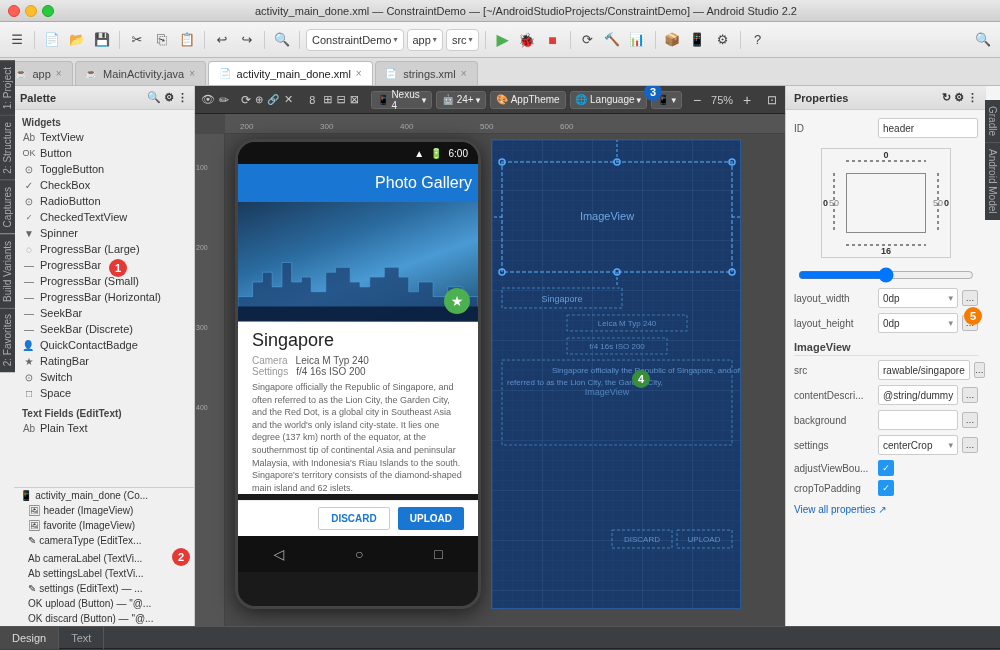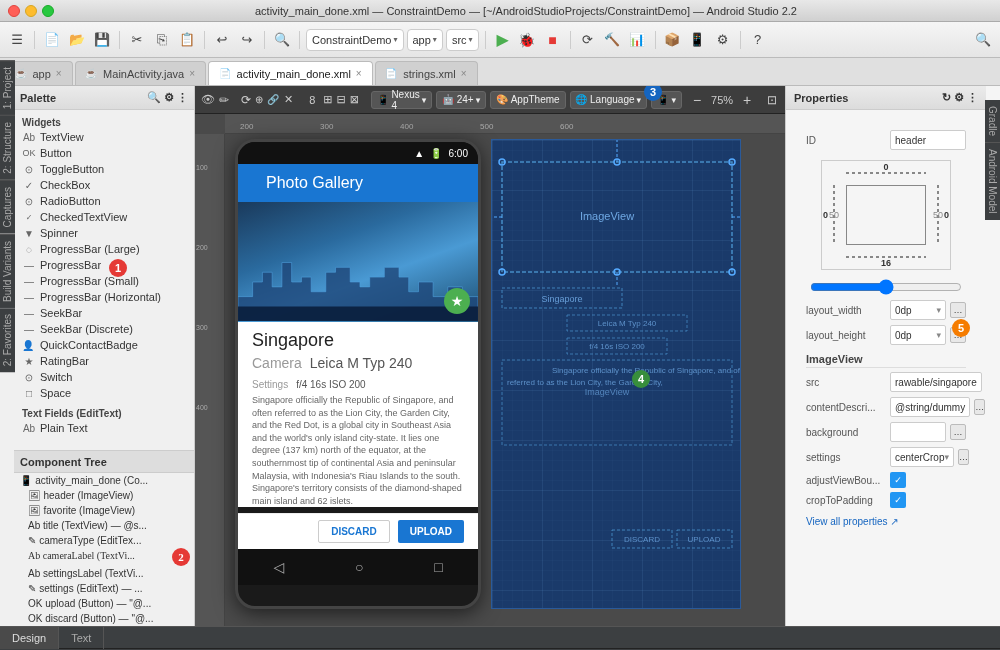--- a/index.html
+++ b/index.html
@@ -51,21 +51,21 @@
     .dt-dropdown { display: flex; align-items: center; gap: 2px; background: #555; border: 1px solid #666; border-radius: 3px; padding: 1px 5px; font-size: 10px; color: #eee; cursor: pointer; height: 18px; }
     .zoom-control { display: flex; align-items: center; gap: 3px; color: #ccc; font-size: 11px; margin-left: auto; }
     .canvas-area { flex: 1; position: relative; overflow: hidden; }
     .ruler-h { position: absolute; top: 0; left: 30px; right: 0; height: 20px; background: #555; border-bottom: 1px solid #444; display: flex; align-items: flex-end; }
     .ruler-v { position: absolute; top: 20px; left: 0; bottom: 0; width: 30px; background: #555; border-right: 1px solid #444; }
 
     
     .right-panel { width: 215px; background: #f5f5f5; border-left: 1px solid #ccc; display: flex; flex-direction: column; }
     .props-header { height: 24px; background: linear-gradient(to bottom, #ebebeb, #dcdcdc); border-bottom: 1px solid #ccc; display: flex; align-items: center; padding: 0 8px; font-size: 11px; font-weight: 600; gap: 4px; }
     .props-header-icons { margin-left: auto; display: flex; gap: 3px; }
-    .props-content { flex: 1; overflow-y: auto; padding: 20px; }
+    .props-content { flex: 1; overflow-y: auto; padding: 8px; }
     .prop-row { display: flex; align-items: center; margin-bottom: 5px; gap: 4px; }
     .prop-label { font-size: 10px; color: #555; width: 80px; flex-shrink: 0; white-space: nowrap; overflow: hidden; text-overflow: ellipsis; }
     .prop-value { flex: 1; height: 20px; border: 1px solid #ccc; border-radius: 2px; background: white; font-size: 10px; padding: 0 4px; display: flex; align-items: center; }
     .prop-value-select { flex: 1; height: 20px; border: 1px solid #ccc; border-radius: 2px; background: white; font-size: 10px; padding: 0 4px; display: flex; align-items: center; justify-content: space-between; cursor: pointer; }
     .prop-value-btn { width: 16px; height: 16px; border-radius: 2px; background: #e8e8e8; border: 1px solid #bbb; display: flex; align-items: center; justify-content: center; font-size: 9px; cursor: pointer; }
     .section-header { font-size: 11px; font-weight: 600; color: #444; margin: 8px 0 4px 0; border-bottom: 1px solid #ddd; padding-bottom: 2px; }
     .boolean-prop { display: flex; align-items: center; margin-bottom: 4px; }
     .bool-icon { width: 16px; height: 16px; background: #2196f3; border-radius: 2px; display: flex; align-items: center; justify-content: center; color: white; font-size: 9px; }
     .view-all-link { color: #1565c0; font-size: 10px; cursor: pointer; text-decoration: none; display: flex; align-items: center; gap: 2px; margin-top: 8px; }
 
@@ -276,45 +276,38 @@
           </div>
 
         <div class="palette-subsection">Text Fields (EditText)</div>
         <div class="palette-item">
             <span class="item-icon">Ab</span>
             <span>Plain Text</span>
           </div>
       </div>
 
       <div class="component-tree">
-        <div class="component-tree-header">
-          <span>Component Tree</span>
-        </div>
         <div class="tree-item">
           <span>📱 </span>
           <span>activity_main_done (Co...</span>
         </div>
         <div class="tree-item tree-indent1">
           <span>🖼 </span>
           <span>header (ImageView)</span>
         </div>
         <div class="tree-item tree-indent1">
           <span>🖼 </span>
           <span>favorite (ImageView)</span>
         </div>
         <div class="tree-item tree-indent1">
-          <span>Ab </span>
-          <span>title (TextView) — @s...</span>
-        </div>
-        <div class="tree-item tree-indent1">
           <span>✎ </span>
           <span>cameraType (EditTex...</span>
         </div>
 
-        <div style="position:relative; display:flex; align-items:flex-start;font-family:Liberation Serif, serif;">
+        <div style="position:relative; display:flex; align-items:flex-end;">
           <div class="tree-item tree-indent1" style="flex:1;">
             <span>Ab </span>
             <span>cameraLabel (TextVi...</span>
           </div>
           <div class="badge badge-red" style="position:relative; right:4px; flex-shrink:0;">2</div>
         </div>
 
         <div class="tree-item tree-indent1">
           <span>Ab </span>
           <span>settingsLabel (TextVi...</span>
@@ -410,37 +403,37 @@
       </div>
 
       <div style="position:absolute; top:25px; left:40px; width:246px; height:470px; background:#1a1a1a; border-radius:20px; border:3px solid #444; overflow:hidden; box-shadow:0 4px 20px rgba(0,0,0,0.6);">
 
         <div style="height:22px; background:#111; display:flex; align-items:center; justify-content:flex-end; padding:0 10px; gap:6px; color:white; font-size:10px;">
           <span>▲</span>
           <span>🔋</span>
           <span>6:00</span>
         </div>
 
-        <div style="background:#1976d2; padding:10px 28px; color:white; font-size:16px; font-weight:500;">
+        <div style="background:#1976d2; padding:10px 6px; color:white; font-size:16px; font-weight:500;text-align:right;">
           <span>Photo Gallery</span>
         </div>
 
         <div style="width:100%; height:120px; background:linear-gradient(160deg,#1a3a5c 0%,#2a6a9e 35%,#4a9ad4 60%,#1a4a6c 100%); position:relative; overflow:hidden;">
 
           <svg style="position:absolute; bottom:0; left:0; width:100%; height:80px;" viewBox="0 0 246 80">
             <polygon points="0,80 0,55 15,55 15,40 25,40 25,30 35,30 35,45 45,45 45,20 55,20 55,40 65,40 65,35 75,35 75,50 90,50 90,30 100,30 100,25 115,25 115,40 125,40 125,45 135,45 135,35 150,35 150,25 165,25 165,35 175,35 175,50 185,50 185,40 200,40 200,55 215,55 215,45 230,45 230,55 246,55 246,80" fill="rgba(30,70,120,0.8)" stroke="rgba(80,160,220,0.6)" stroke-width="1"></polygon>
             <polygon points="0,80 0,65 246,65 246,80" fill="rgba(10,30,60,0.9)"></polygon>
           </svg>
 
           <div style="position:absolute; bottom:8px; right:8px; width:26px; height:26px; background:#4caf50; border-radius:50%; display:flex; align-items:center; justify-content:center; color:white; font-size:14px;">★</div>
         </div>
 
         <div style="padding:8px 14px 0 14px; background:white; flex:1;">
           <div style="font-size:18px; font-weight:500; color:#222; margin-bottom:4px;">Singapore</div>
-          <div style="display:flex; gap:8px; color:#555; font-size:14px; margin-bottom:8px;">
+          <div style="display:flex; gap:8px; color:#555; font-size:10px; margin-bottom:0;">
             <span style="color:#999;">Camera</span>
             <span>Leica M Typ 240</span>
           </div>
           <div style="display:flex; gap:8px; color:#555; font-size:10px; margin-bottom:4px;">
             <span style="color:#999;">Settings</span>
             <span>f/4 16s ISO 200</span>
           </div>
           <div style="font-size:9px; color:#666; line-height:1.4; margin-bottom:6px;">Singapore officially the Republic of Singapore, and often referred to as the Lion City, the Garden City, and the Red Dot, is a global city in Southeast Asia and the world's only island city-state. It lies one degree (137 km) north of the equator, at the southernmost tip of continental Asia and peninsular Malaysia, with Indonesia's Riau Islands to the south. Singapore's territory consists of the diamond-shaped main island and 62 islets.</div>
         </div>
 

